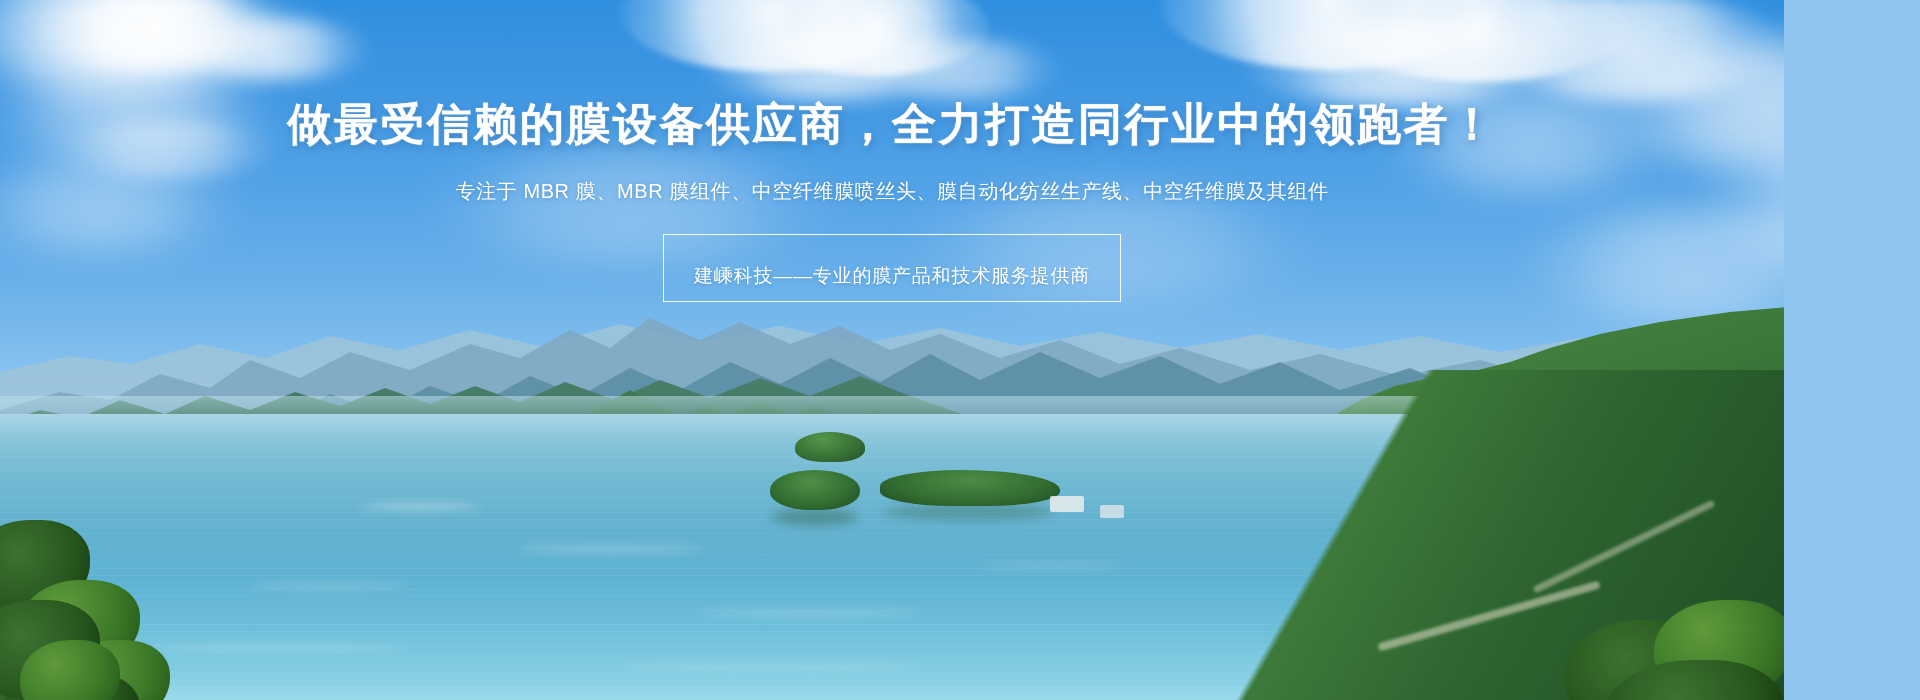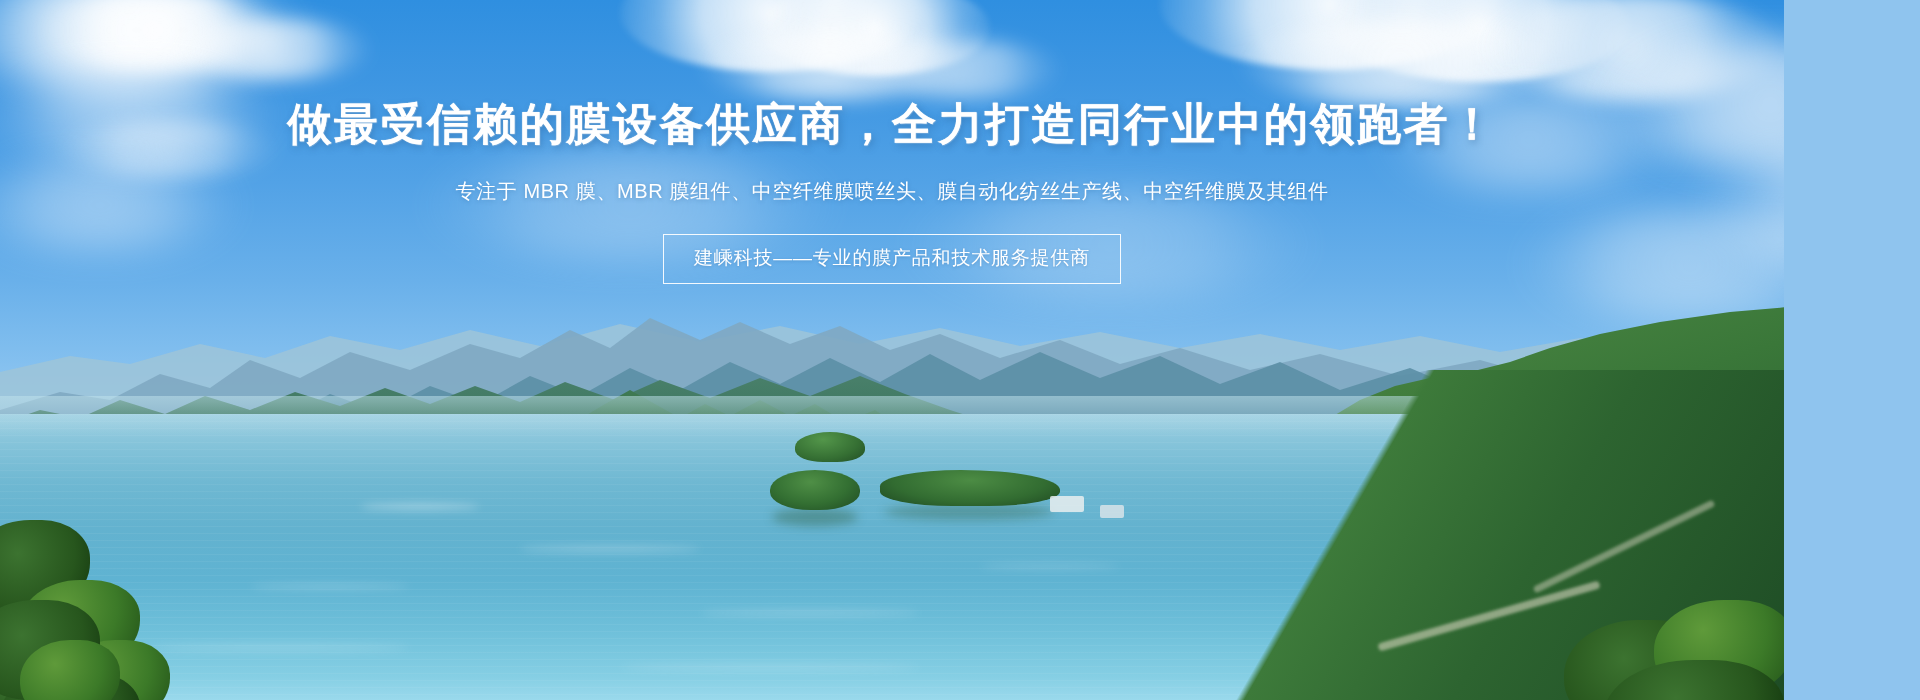--- a/index.html
+++ b/index.html
@@ -86,21 +86,21 @@
   .subtitle{
     margin-top:26px;
     font-size:20px; line-height:30px;
     color:#ffffff; letter-spacing:.6px;
     text-shadow:0 1px 4px rgba(45,100,155,.40);
     white-space:nowrap;
   }
   .tagbox{
     display:inline-block;
     margin-top:28px;
-    padding:11px 30px 13px;
+    padding:29px 30px 13px;
     border:1px solid rgba(255,255,255,.92);
     color:#ffffff;
     font-size:19px; line-height:24px;
     letter-spacing:.8px;
     text-shadow:0 1px 3px rgba(45,100,155,.35);
     white-space:nowrap;
   }
 
   
   .foliage{ position:absolute; z-index:30; }

